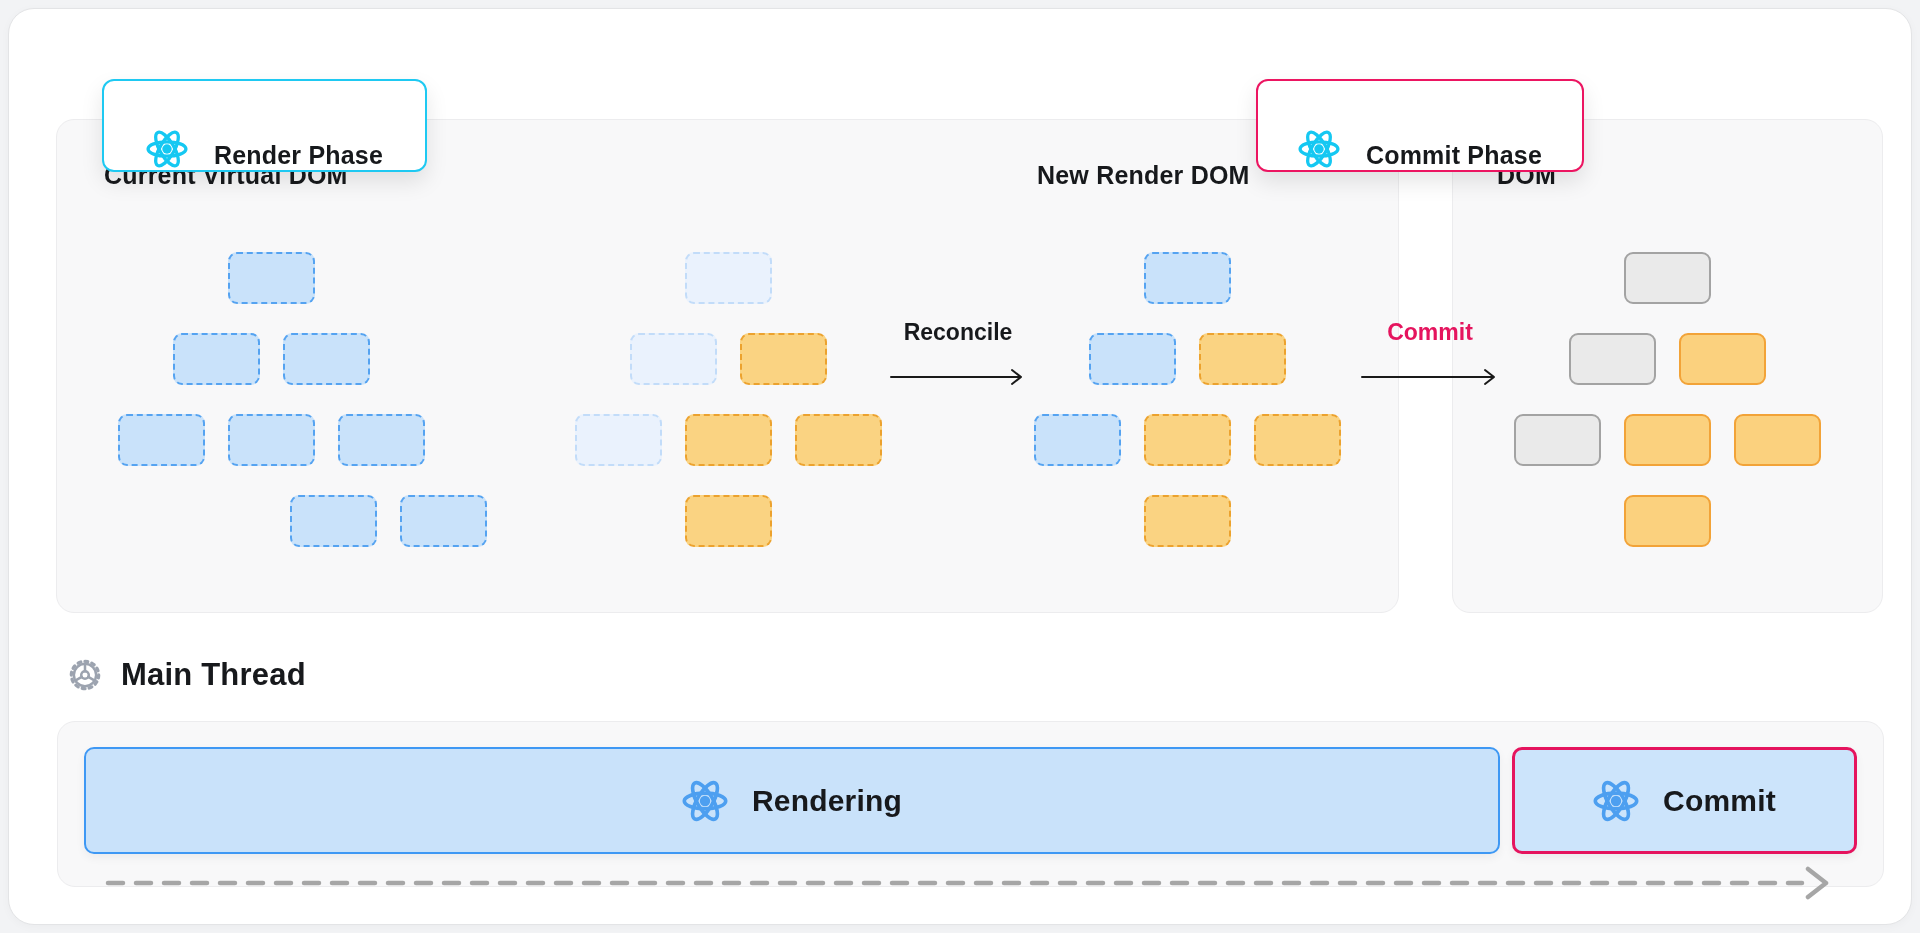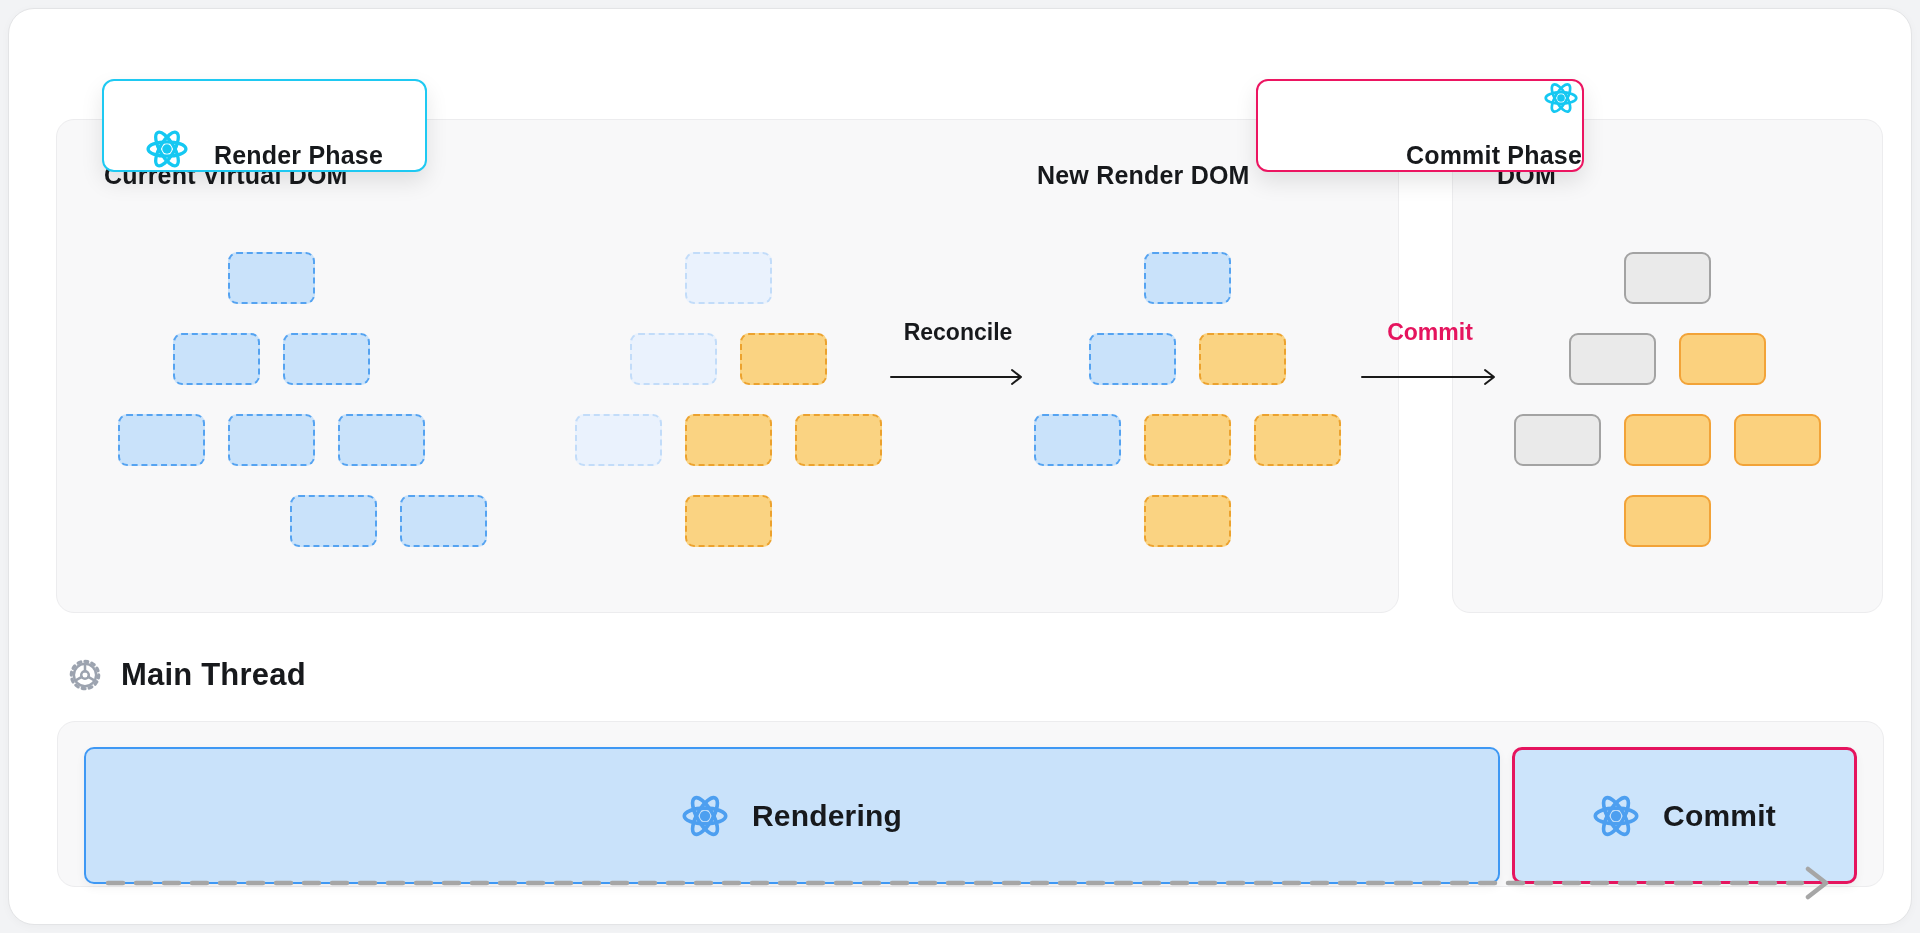--- a/index.html
+++ b/index.html
@@ -20,21 +20,21 @@
   .panel-render { left: 47px; top: 110px; width: 1343px; height: 494px; }
   .panel-commit { left: 1443px; top: 110px; width: 431px; height: 494px; }
 
   .badge {
     position: absolute; top: 70px; height: 93px; background: #ffffff; border-radius: 12px;
     display: flex; align-items: flex-end; justify-content: center; gap: 26px;
     box-shadow: 0 10px 22px rgba(0,0,0,0.10);
     z-index: 5;
   }
   .badge-render { left: 93px; width: 325px; border: 2.5px solid #1ec9f2; }
-  .badge-commit { left: 1247px; width: 328px; border: 2.5px solid #ec1561; flex-direction: column; }
+  .badge-commit { left: 1247px; width: 328px; border: 2.5px solid #ec1561; }
   .badge-label { font-size: 25px; font-weight: 700; letter-spacing: 0.2px; }
 
   .tree-title {
     position: absolute; top: 152px; font-size: 25px; font-weight: 700; letter-spacing: 0.2px;
     white-space: nowrap; z-index: 2;
   }
   .title-current { left: 95px; }
   .title-updated { left: 537px; }
   .title-new     { left: 1028px; }
   .title-dom     { left: 1488px; text-align: center; }
@@ -62,21 +62,21 @@
   .flow-commit    { left: 1346px; top: 310px; }
   .flow-label { font-size: 23px; font-weight: 700; margin-bottom: 22px; }
   .flow-commit .flow-label { color: #e5145e; }
 
   .main-thread { position: absolute; left: 58px; top: 648px; display: flex; align-items: center; gap: 18px; }
   .main-thread-label { font-size: 31px; font-weight: 700; letter-spacing: 0.2px; }
 
   .panel-timeline { left: 48px; top: 712px; width: 1827px; height: 166px; }
 
   .timeline-block {
-    position: absolute; top: 738px; height: 137px; border-radius: 10px; background: #c9e2fa;
+    position: absolute; top: 738px; height: 107px; border-radius: 10px; background: #c9e2fa;
     display: flex; align-items: center; justify-content: center; gap: 24px; z-index: 2;
     box-shadow: 0 4px 10px rgba(0,0,0,0.05);
   }
   .block-rendering { left: 75px; width: 1416px; border: 2.5px solid #3e98f4; }
   .block-commit    { left: 1503px; width: 345px; border: 3px solid #e5145e; background: #cce4fb; }
   .timeline-label { font-size: 30px; font-weight: 700; letter-spacing: 0.2px; }
 
   .timeline-axis { position: absolute; left: 95px; top: 857px; z-index: 3; }
 </style>
 </head>

